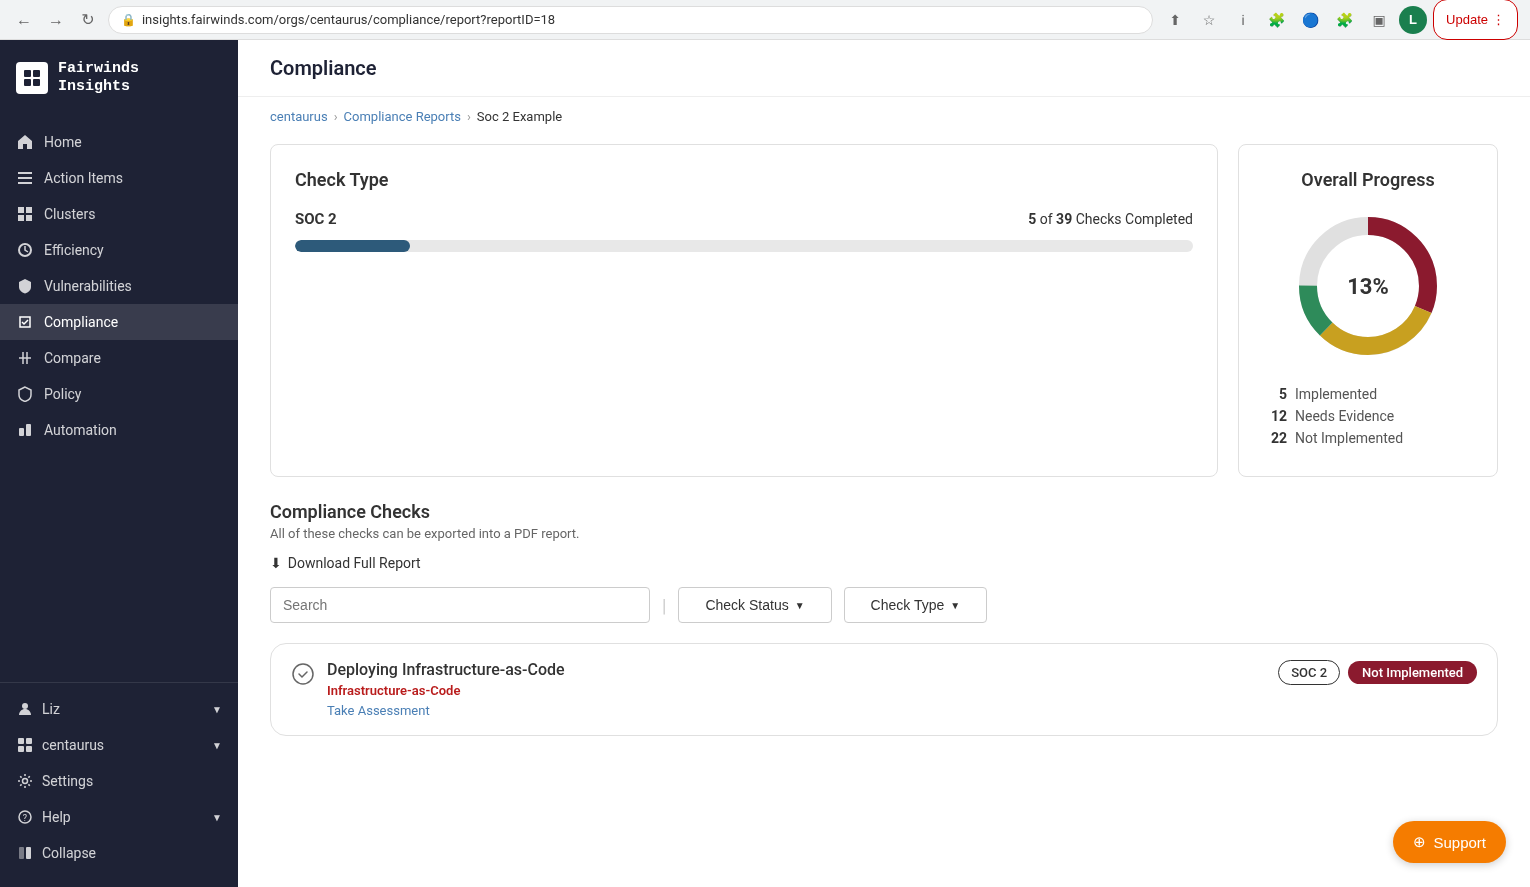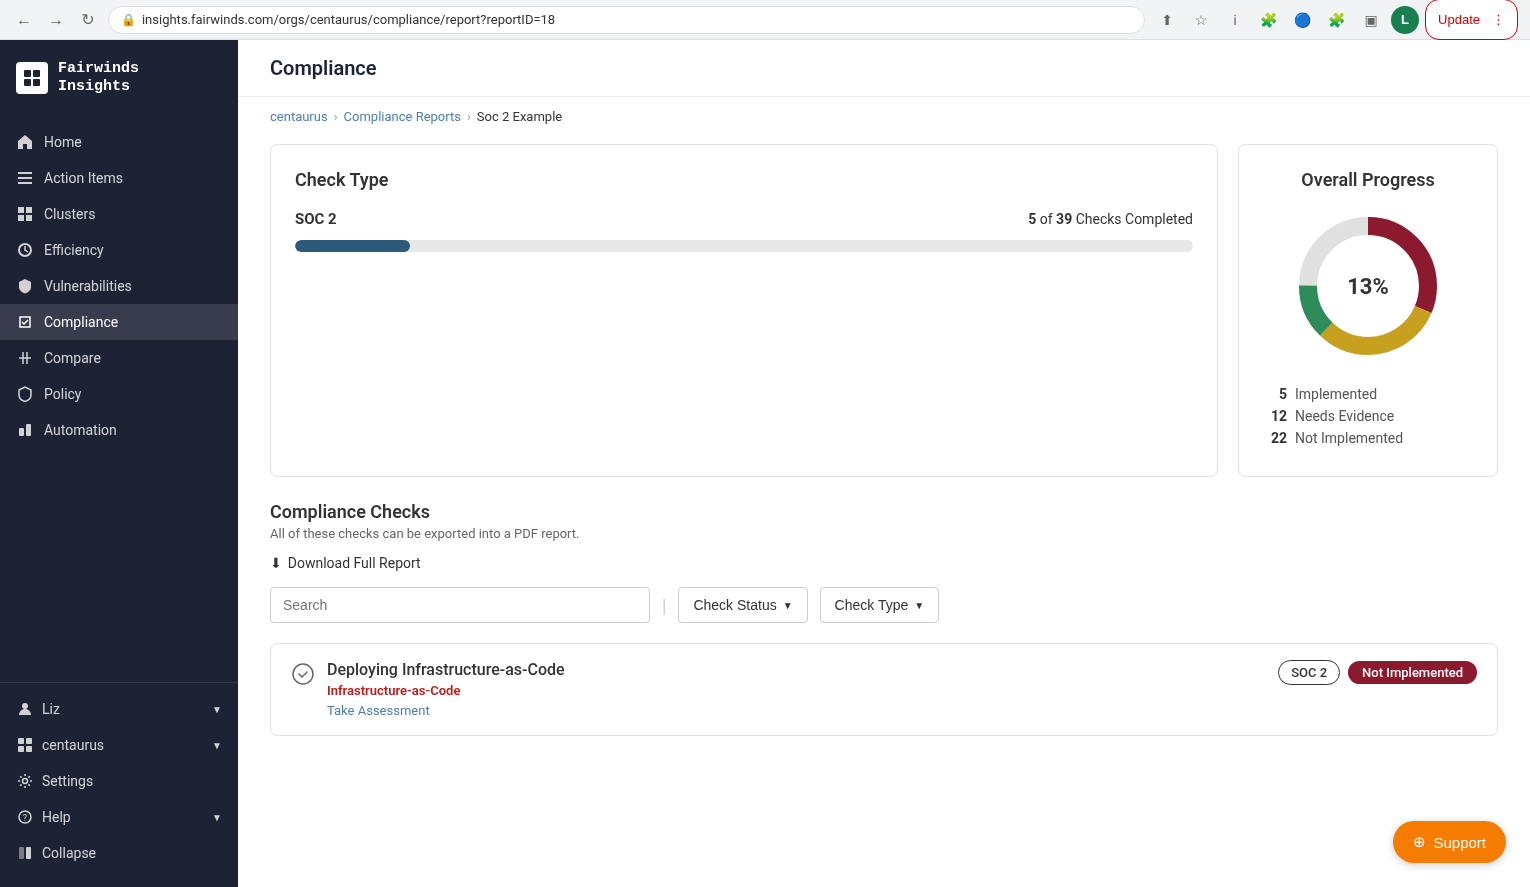--- a/index.html
+++ b/index.html
@@ -45,21 +45,21 @@
     .browser-profile-btn {
       width: 28px; height: 28px;
       background: #1a7f4e; border-radius: 50%;
       display: flex; align-items: center; justify-content: center;
       color: white; font-size: 13px; font-weight: 600;
       border: none; cursor: pointer;
     }
     .browser-update-btn {
       background: white; border: 1px solid #c00; color: #c00;
       border-radius: 14px; padding: 12px 12px; font-size: 13px;
-      cursor: pointer; display: flex; align-items: center; gap: 12px;
+      cursor: pointer; display: flex; align-items: center; gap: 4px;
     }
 
     
     .app-container {
       display: flex;
       flex: 1;
       overflow: hidden;
     }
 
     
@@ -223,32 +223,32 @@
     .search-input {
       width: 100%; height: 36px;
       border: 1px solid #ccc; border-radius: 4px;
       padding: 0 12px; font-size: 14px;
       outline: none;
     }
 
     .filter-divider { color: #ccc; font-size: 18px; }
 
     .filter-btn {
-      height: 36px; padding: 0 14px;
+      height: 36px; padding: 0 26px;
       border: 1px solid #ccc; border-radius: 4px;
       background: white; font-size: 14px; cursor: pointer;
       display: flex; align-items: center; gap: 6px;
       color: #333;
     }
     .filter-arrow { font-size: 10px; }
 
     
     .check-item {
       border: 1px solid #e0e0e0;
-      border-radius: 8px;
+      border-radius: 16px;
       padding: 16px 20px;
       background: white;
     }
     .check-item-header {
       display: flex; align-items: flex-start;
       gap: 12px;
     }
     .check-item-icon {
       width: 24px; height: 24px;
       color: #666; flex-shrink: 0; margin-top: 2px;

